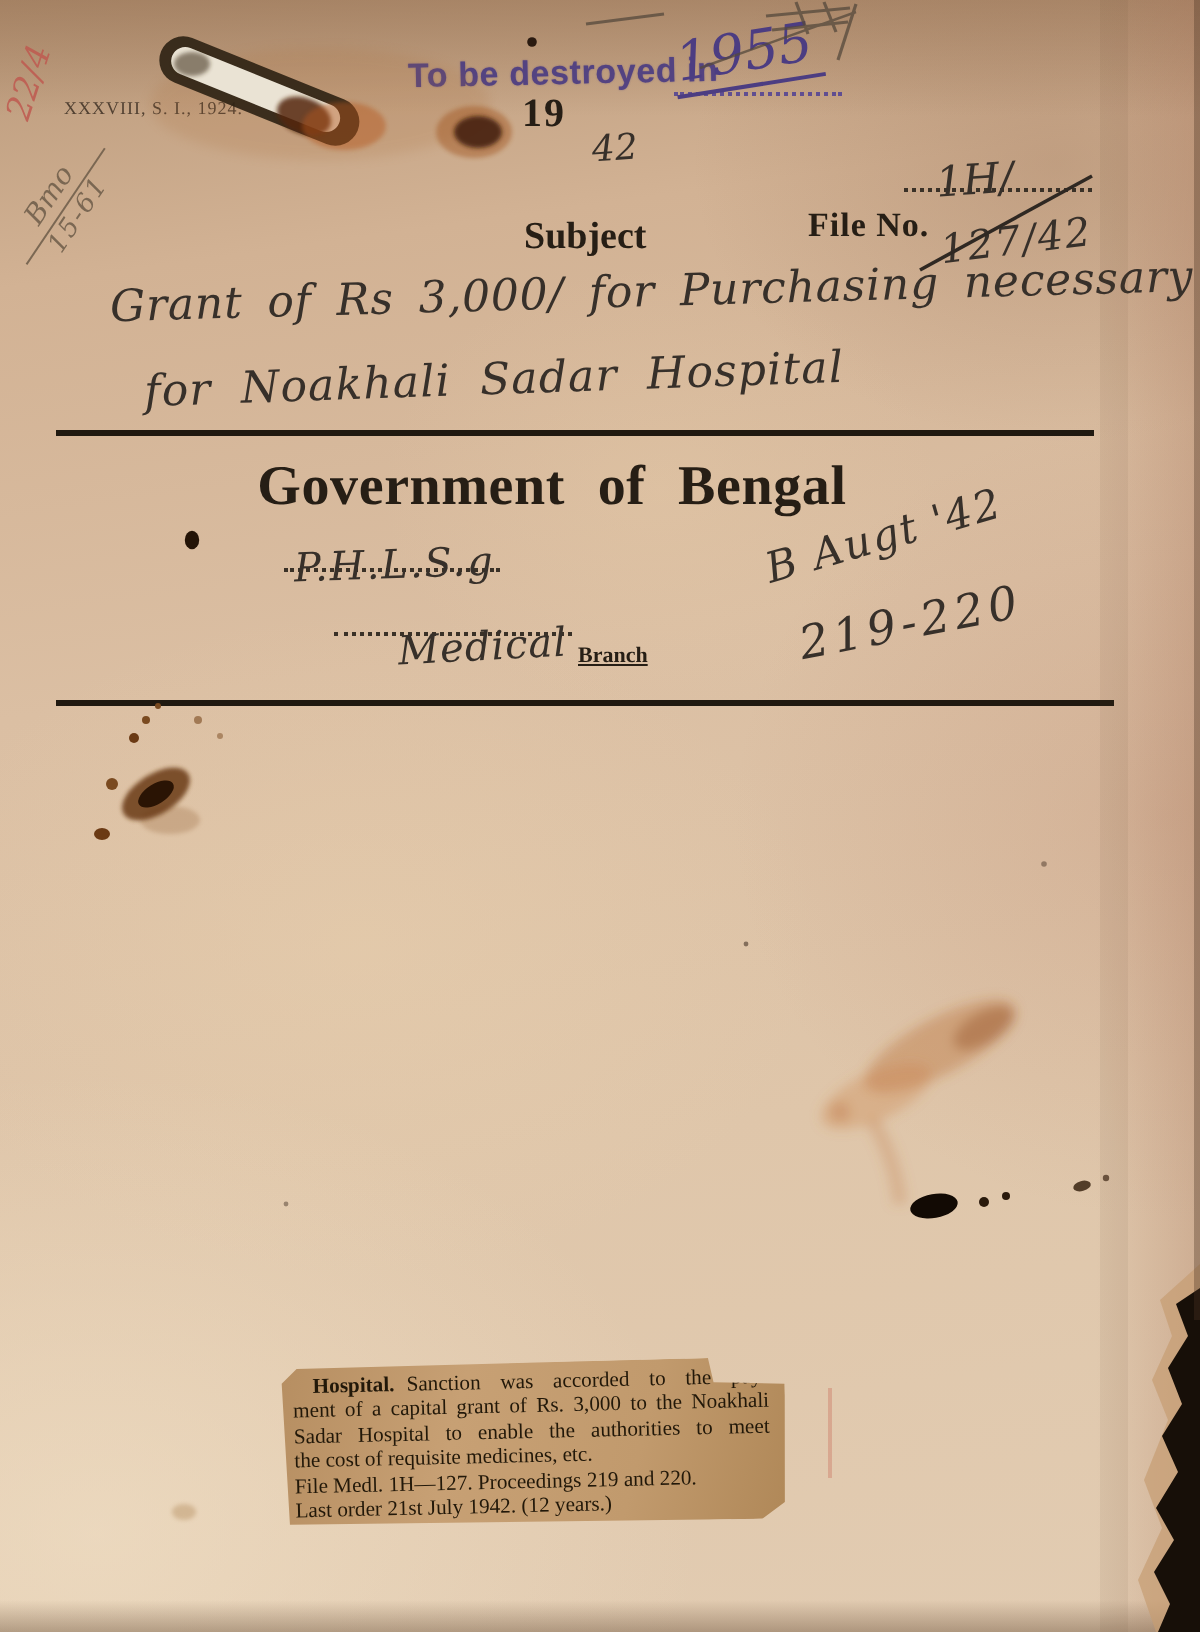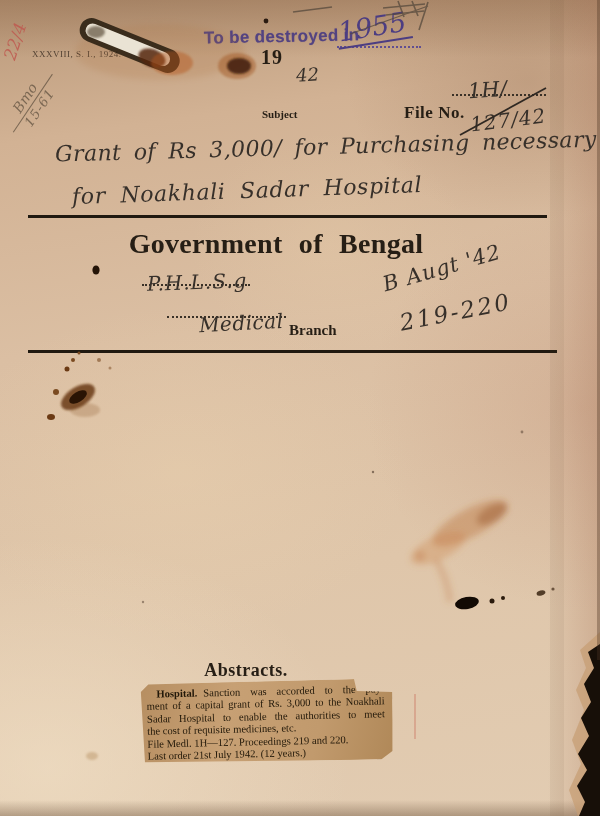--- a/index.html
+++ b/index.html
@@ -42,37 +42,37 @@
     border-bottom:2px solid #4c3d82;padding:0 4px 0 2px;line-height:30px;}
   
   .year-printed{left:261px;top:46px;font-size:20px;letter-spacing:1px;}
   .year-written{left:296px;top:64px;font-size:18px;transform:rotate(-4deg);}
   
   .fileno-label{left:404px;top:92px;font-size:17px;letter-spacing:.5px;margin-top:11px;}
   .fileno-dots{left:452px;top:94px;width:94px;}
   .fileno-top{left:468px;top:78px;font-size:21px;transform:rotate(-4deg);}
   .fileno-bottom{left:470px;top:108px;font-size:20px;transform:rotate(-7deg);letter-spacing:1px;}
   
-  .subject-label{left:262px;top:108px;font-size:11px;}
+  .subject-label{left:262px;top:108px;font-size:19px;}
   .subject-line1{left:55px;top:134px;width:545px;overflow:hidden;white-space:nowrap;
     font-size:22px;letter-spacing:.4px;word-spacing:5px;transform:rotate(-1.6deg);}
   .subject-line2{left:72px;top:178px;font-size:22px;letter-spacing:.6px;word-spacing:7px;
     transform:rotate(-2deg);}
   .rule1{left:28px;top:215px;width:519px;}
   .rule2{left:28px;top:350px;width:529px;}
   .org-title{left:0;top:228px;width:498px;text-align:center;font-size:28px;word-spacing:9px;
     letter-spacing:.3px;margin-left:27px;}
   .dept-dots{left:142px;top:284px;width:108px;}
   .dept-value{left:147px;top:270px;font-size:20px;letter-spacing:1px;transform:rotate(-2deg);}
   .dept-label{left:256px;top:279px;font-size:21px;}
   .side-note1{left:381px;top:256px;font-size:21px;transform:rotate(-16deg);letter-spacing:1px;}
   .side-note2{left:399px;top:299px;font-size:23px;transform:rotate(-11deg);letter-spacing:2.5px;}
   .branch-dots{left:167px;top:316px;width:119px;}
   .branch-value{left:199px;top:311px;font-size:20px;transform:rotate(-3deg);letter-spacing:.5px;}
-  .branch-label{left:289px;top:322px;font-size:15px;}
+  .branch-label{left:289px;top:322px;font-size:11px;text-decoration:underline;}
   
   .abstracts-heading{left:0;top:660px;width:492px;text-align:center;font-size:18px;letter-spacing:.5px;}
   .clipping{left:139px;top:681px;width:254px;height:81px;transform:rotate(-1.3deg);
     background:linear-gradient(105deg,#b68e61,#c7a074 35%,#c19a6d 70%,#b08858);
     clip-path:polygon(1% 10%,4% 1%,85% 0%,86% 15%,100% 17%,99.5% 90%,95% 100%,2% 97%);
     box-shadow:0 1px 3px rgba(40,20,5,.35);
     padding:5px 8px 0 8px;box-sizing:border-box;color:#221809;}
   .clipping div{font-size:10.6px;line-height:12.4px;white-space:nowrap;text-align:justify;
     text-align-last:justify;}
   .clipping .no-just{text-align-last:left;}
@@ -121,21 +121,20 @@
 
   <div class="abs side-note1 hand">B Augt '42</div>
   <div class="abs side-note2 hand">219-220</div>
 
   <div class="abs branch-dots dotline"></div>
   <div class="abs branch-value hand">Medical</div>
   <div class="abs branch-label serifb">Branch</div>
 
   <div class="abs rule rule2"></div>
 
-  <div class="abs abstracts-heading serifb">Abstracts.</div>
 
   <div class="abs clipping">
     <div><span class="lead">Hospital.</span><span>Sanction was accorded to the pay-</span></div>
     <div>ment of a capital grant of Rs. 3,000 to the Noakhali</div>
     <div>Sadar Hospital to enable the authorities to meet</div>
     <div class="no-just">the cost of requisite medicines, etc.</div>
     <div class="no-just">File Medl. 1H—127.  Proceedings 219 and 220.</div>
     <div class="no-just">Last order 21st July 1942.  (12 years.)</div>
   </div>
 

